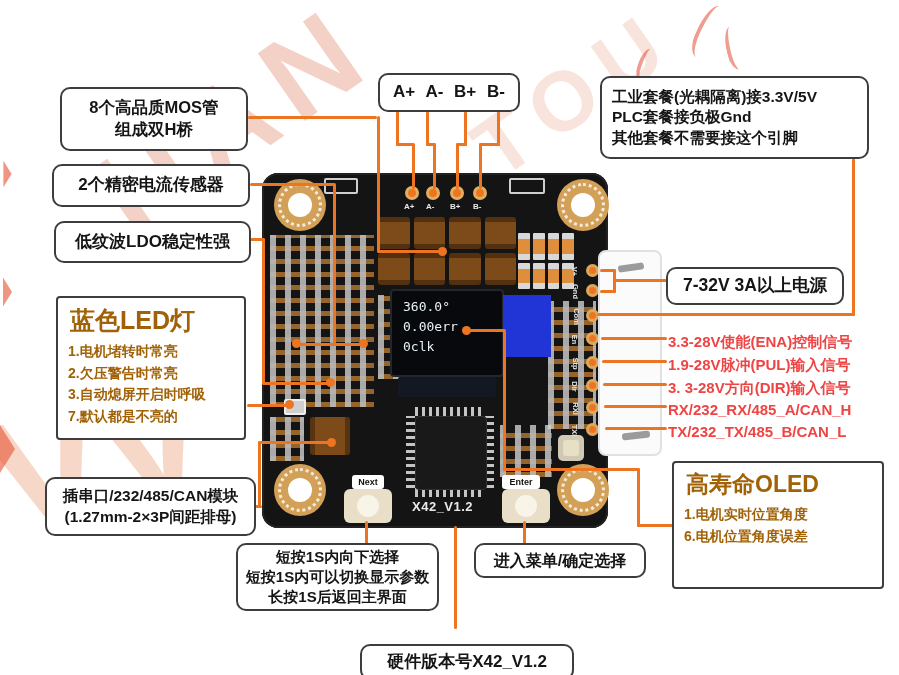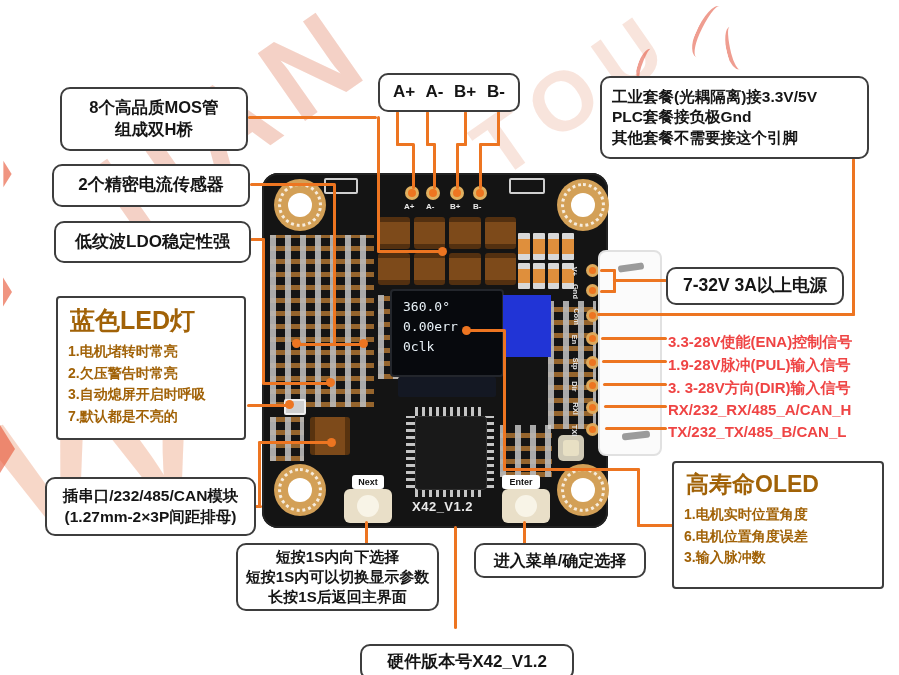--- a/index.html
+++ b/index.html
@@ -276,20 +276,19 @@
   <div class="sig" style="left:668px;top:356px;">1.9-28V脉冲(PUL)输入信号</div>
   <div class="sig" style="left:668px;top:379px;">3. 3-28V方向(DIR)输入信号</div>
   <div class="sig" style="left:668px;top:401px;">RX/232_RX/485_A/CAN_H</div>
   <div class="sig" style="left:668px;top:423px;">TX/232_TX/485_B/CAN_L</div>
 
   <div class="panel" style="left:672px;top:461px;width:212px;height:128px;">
     <div class="p-title" style="font-size:23px;">高寿命OLED</div>
     <ul>
       <li>1.电机实时位置角度</li>
       <li>6.电机位置角度误差</li>
-      <li>3.输入脉冲数</li>
     </ul>
   </div>
 
   <div class="co" style="left:474px;top:543px;width:172px;height:35px;font-size:16px;">进入菜单/确定选择</div>
   <div class="co" style="left:360px;top:627px;width:214px;height:36px;font-size:17px;margin-top:17px;">硬件版本号X42_V1.2</div>
 
 </div>
 
 </body></html>

